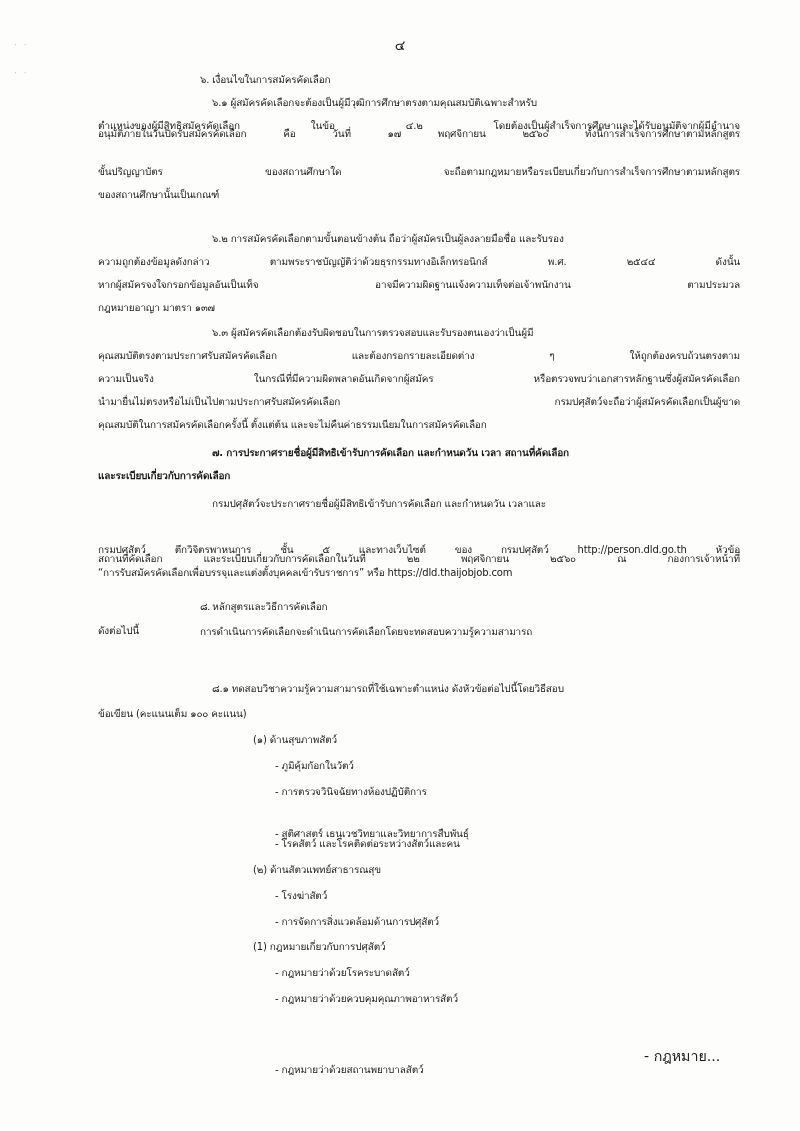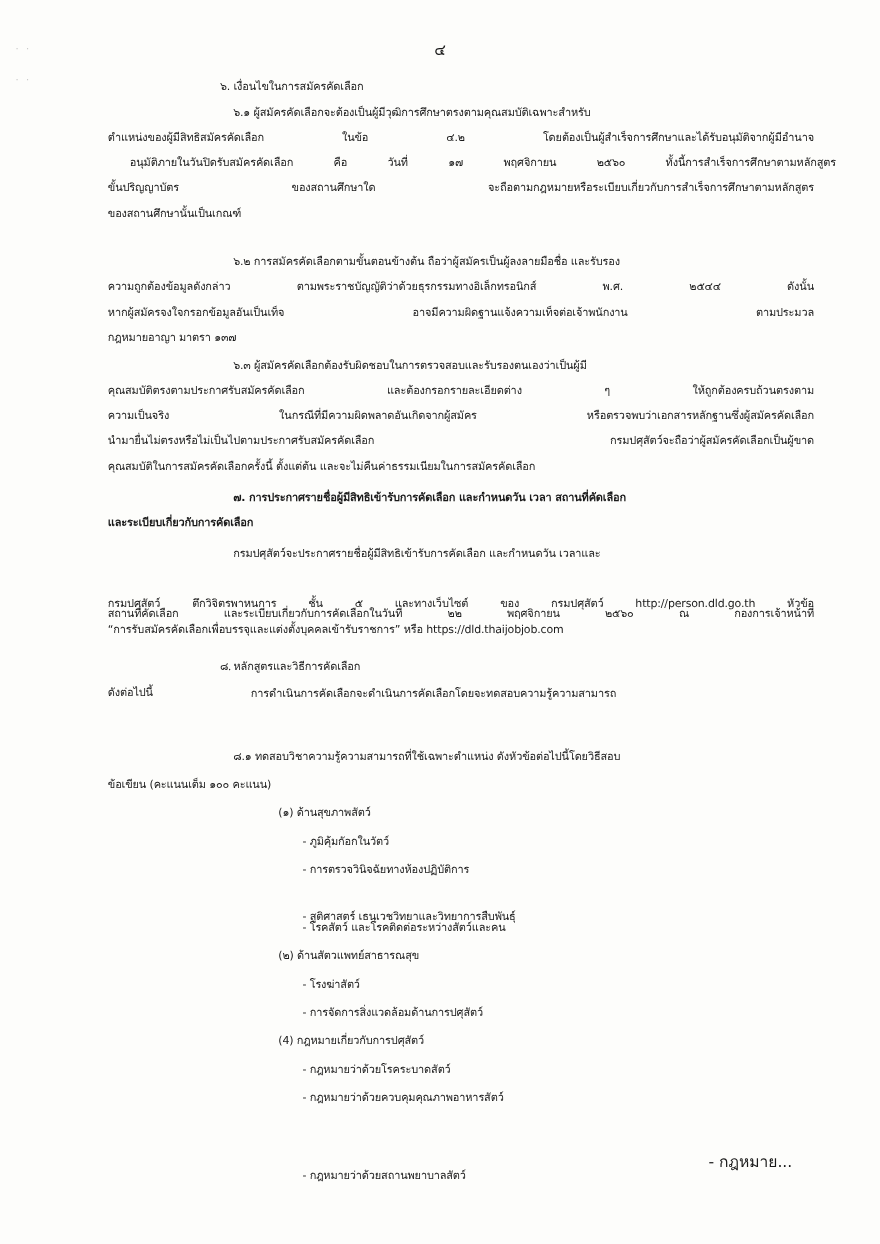--- a/index.html
+++ b/index.html
@@ -27,21 +27,21 @@
 
   <div class="scan-mark" style="left:14px;top:40px;">· ·</div>
   <div class="scan-mark" style="left:14px;top:68px;">· ·</div>
 
   <div class="page-num">๔</div>
 
   <div class="line" style="left:200px;top:70px;">๖.  เงื่อนไขในการสมัครคัดเลือก</div>
 
   <div class="line" style="left:212px;top:93px;width:528px;">๖.๑ ผู้สมัครคัดเลือกจะต้องเป็นผู้มีวุฒิการศึกษาตรงตามคุณสมบัติเฉพาะสำหรับ</div>
   <div class="line justify" style="left:98px;top:116px;">ตำแหน่งของผู้มีสิทธิสมัครคัดเลือก ในข้อ ๔.๒ โดยต้องเป็นผู้สำเร็จการศึกษาและได้รับอนุมัติจากผู้มีอำนาจ</div>
-  <div class="line justify" style="left:98px;top:139px;margin-left:20px;">อนุมัติภายในวันปิดรับสมัครคัดเลือก คือ วันที่ ๑๗ พฤศจิกายน ๒๕๖๐ ทั้งนี้การสำเร็จการศึกษาตามหลักสูตร</div>
+  <div class="line justify" style="left:98px;top:124px;">อนุมัติภายในวันปิดรับสมัครคัดเลือก คือ วันที่ ๑๗ พฤศจิกายน ๒๕๖๐ ทั้งนี้การสำเร็จการศึกษาตามหลักสูตร</div>
   <div class="line justify" style="left:98px;top:162px;">ขั้นปริญญาบัตร ของสถานศึกษาใด จะถือตามกฎหมายหรือระเบียบเกี่ยวกับการสำเร็จการศึกษาตามหลักสูตร</div>
   <div class="line" style="left:98px;top:185px;">ของสถานศึกษานั้นเป็นเกณฑ์</div>
 
   <div class="line" style="left:212px;top:229px;">๖.๒ การสมัครคัดเลือกตามขั้นตอนข้างต้น ถือว่าผู้สมัครเป็นผู้ลงลายมือชื่อ และรับรอง</div>
   <div class="line justify" style="left:98px;top:252px;">ความถูกต้องข้อมูลดังกล่าว ตามพระราชบัญญัติว่าด้วยธุรกรรมทางอิเล็กทรอนิกส์ พ.ศ. ๒๕๔๔ ดังนั้น</div>
   <div class="line justify" style="left:98px;top:275px;">หากผู้สมัครจงใจกรอกข้อมูลอันเป็นเท็จ อาจมีความผิดฐานแจ้งความเท็จต่อเจ้าพนักงาน ตามประมวล</div>
   <div class="line" style="left:98px;top:298px;">กฎหมายอาญา มาตรา ๑๓๗</div>
 
   <div class="line" style="left:212px;top:323px;">๖.๓ ผู้สมัครคัดเลือกต้องรับผิดชอบในการตรวจสอบและรับรองตนเองว่าเป็นผู้มี</div>
   <div class="line justify" style="left:98px;top:346px;">คุณสมบัติตรงตามประกาศรับสมัครคัดเลือก และต้องกรอกรายละเอียดต่าง ๆ ให้ถูกต้องครบถ้วนตรงตาม</div>
@@ -52,35 +52,35 @@
   <div class="line bold" style="left:212px;top:443px;">๗. การประกาศรายชื่อผู้มีสิทธิเข้ารับการคัดเลือก และกำหนดวัน เวลา สถานที่คัดเลือก</div>
   <div class="line bold" style="left:98px;top:466px;">และระเบียบเกี่ยวกับการคัดเลือก</div>
 
   <div class="line" style="left:212px;top:494px;">กรมปศุสัตว์จะประกาศรายชื่อผู้มีสิทธิเข้ารับการคัดเลือก และกำหนดวัน เวลาและ</div>
   <div class="line justify" style="left:98px;top:517px;margin-top:32px;">สถานที่คัดเลือก และระเบียบเกี่ยวกับการคัดเลือกในวันที่ ๒๒ พฤศจิกายน ๒๕๖๐ ณ กองการเจ้าหน้าที่</div>
   <div class="line justify" style="left:98px;top:540px;">กรมปศุสัตว์ ตึกวิจิตรพาหนการ ชั้น ๕ และทางเว็บไซต์ ของ กรมปศุสัตว์ http://person.dld.go.th หัวข้อ</div>
   <div class="line" style="left:98px;top:563px;">“การรับสมัครคัดเลือกเพื่อบรรจุและแต่งตั้งบุคคลเข้ารับราชการ” หรือ https://dld.thaijobjob.com</div>
 
   <div class="line" style="left:200px;top:597px;font-family:Liberation Serif, serif;">๘. หลักสูตรและวิธีการคัดเลือก</div>
 
-  <div class="line" style="left:228px;top:622px;">การดำเนินการคัดเลือกจะดำเนินการคัดเลือกโดยจะทดสอบความรู้ความสามารถ</div>
+  <div class="line" style="left:200px;top:622px;">การดำเนินการคัดเลือกจะดำเนินการคัดเลือกโดยจะทดสอบความรู้ความสามารถ</div>
   <div class="line" style="left:98px;top:621px;">ดังต่อไปนี้</div>
 
   <div class="line" style="left:212px;top:679px;">๘.๑ ทดสอบวิชาความรู้ความสามารถที่ใช้เฉพาะตำแหน่ง ดังหัวข้อต่อไปนี้โดยวิธีสอบ</div>
   <div class="line" style="left:98px;top:704px;">ข้อเขียน (คะแนนเต็ม ๑๐๐ คะแนน)</div>
 
   <div class="line" style="left:253px;top:730px;">(๑) ด้านสุขภาพสัตว์</div>
   <div class="line" style="left:275px;top:756px;">- ภูมิคุ้มกัอกในวัตว์</div>
   <div class="line" style="left:275px;top:782px;">- การตรวจวินิจฉัยทางห้องปฏิบัติการ</div>
   <div class="line" style="left:275px;top:808px;margin-top:16px;">- สูติศาสตร์ เธนุเวชวิทยาและวิทยาการสืบพันธุ์</div>
   <div class="line" style="left:275px;top:834px;">- โรคสัตว์ และโรคติดต่อระหว่างสัตว์และคน</div>
 
   <div class="line" style="left:253px;top:860px;">(๒) ด้านสัตวแพทย์สาธารณสุข</div>
   <div class="line" style="left:275px;top:886px;">- โรงฆ่าสัตว์</div>
   <div class="line" style="left:275px;top:912px;">- การจัดการสิ่งแวดล้อมด้านการปศุสัตว์</div>
 
-  <div class="line" style="left:253px;top:937px;">(4) กฎหมายเกี่ยวกับการปศุสัตว์</div>
+  <div class="line" style="left:253px;top:937px;">(1) กฎหมายเกี่ยวกับการปศุสัตว์</div>
   <div class="line" style="left:275px;top:963px;">- กฎหมายว่าด้วยโรคระบาดสัตว์</div>
   <div class="line" style="left:275px;top:989px;">-  กฎหมายว่าด้วยควบคุมคุณภาพอาหารสัตว์</div>
   <div class="line" style="left:275px;top:1015px;margin-top:45px;">-  กฎหมายว่าด้วยสถานพยาบาลสัตว์</div>
 
   <div class="footer-cont" style="top:1045px;">- กฎหมาย...</div>
 </div>
 
 </body></html>

